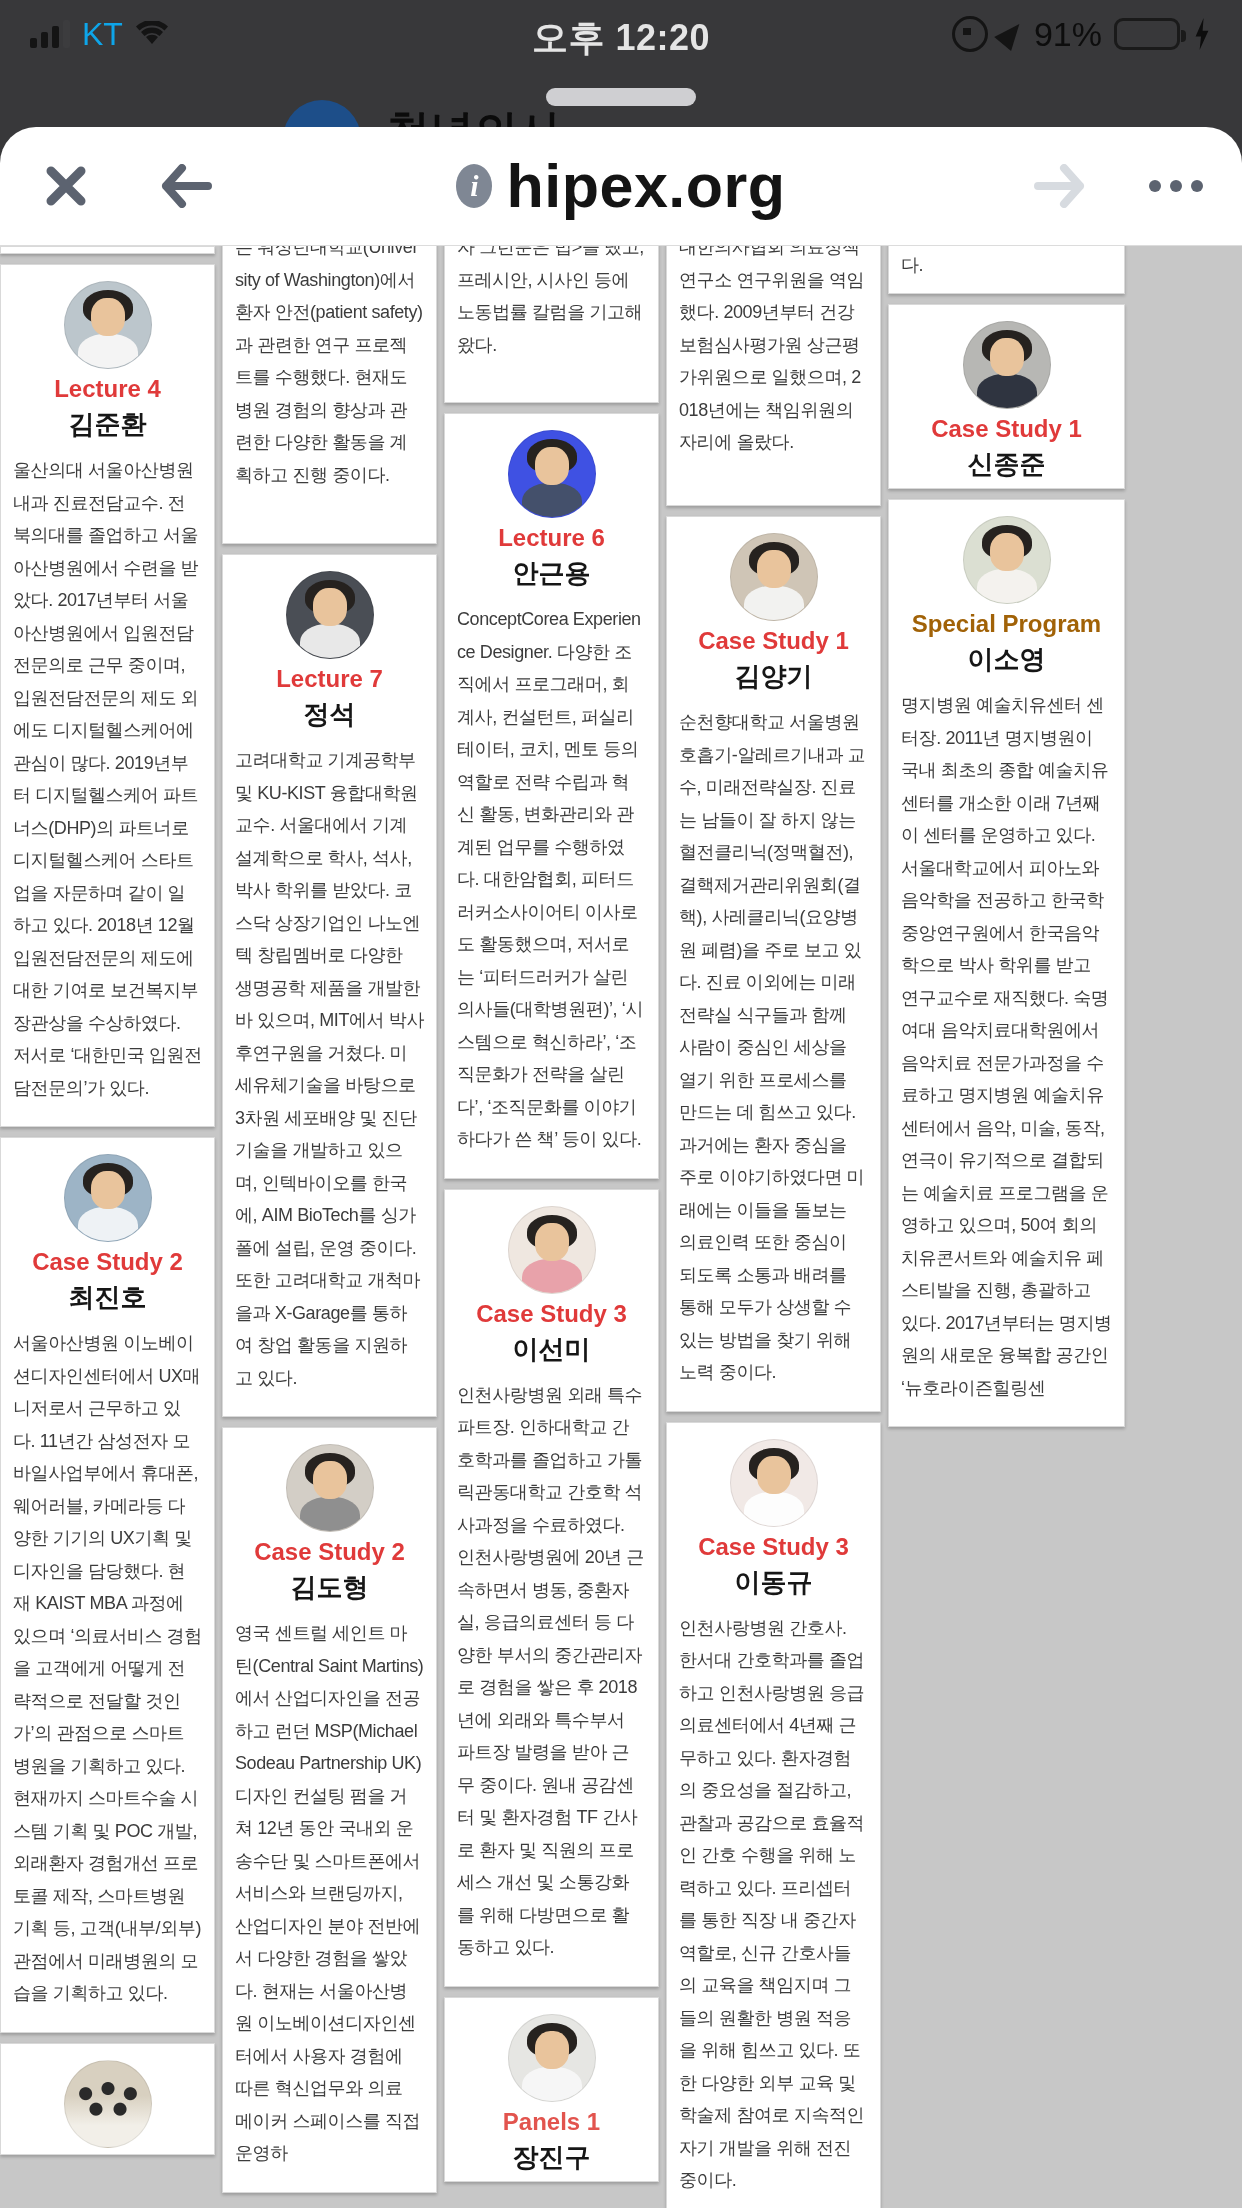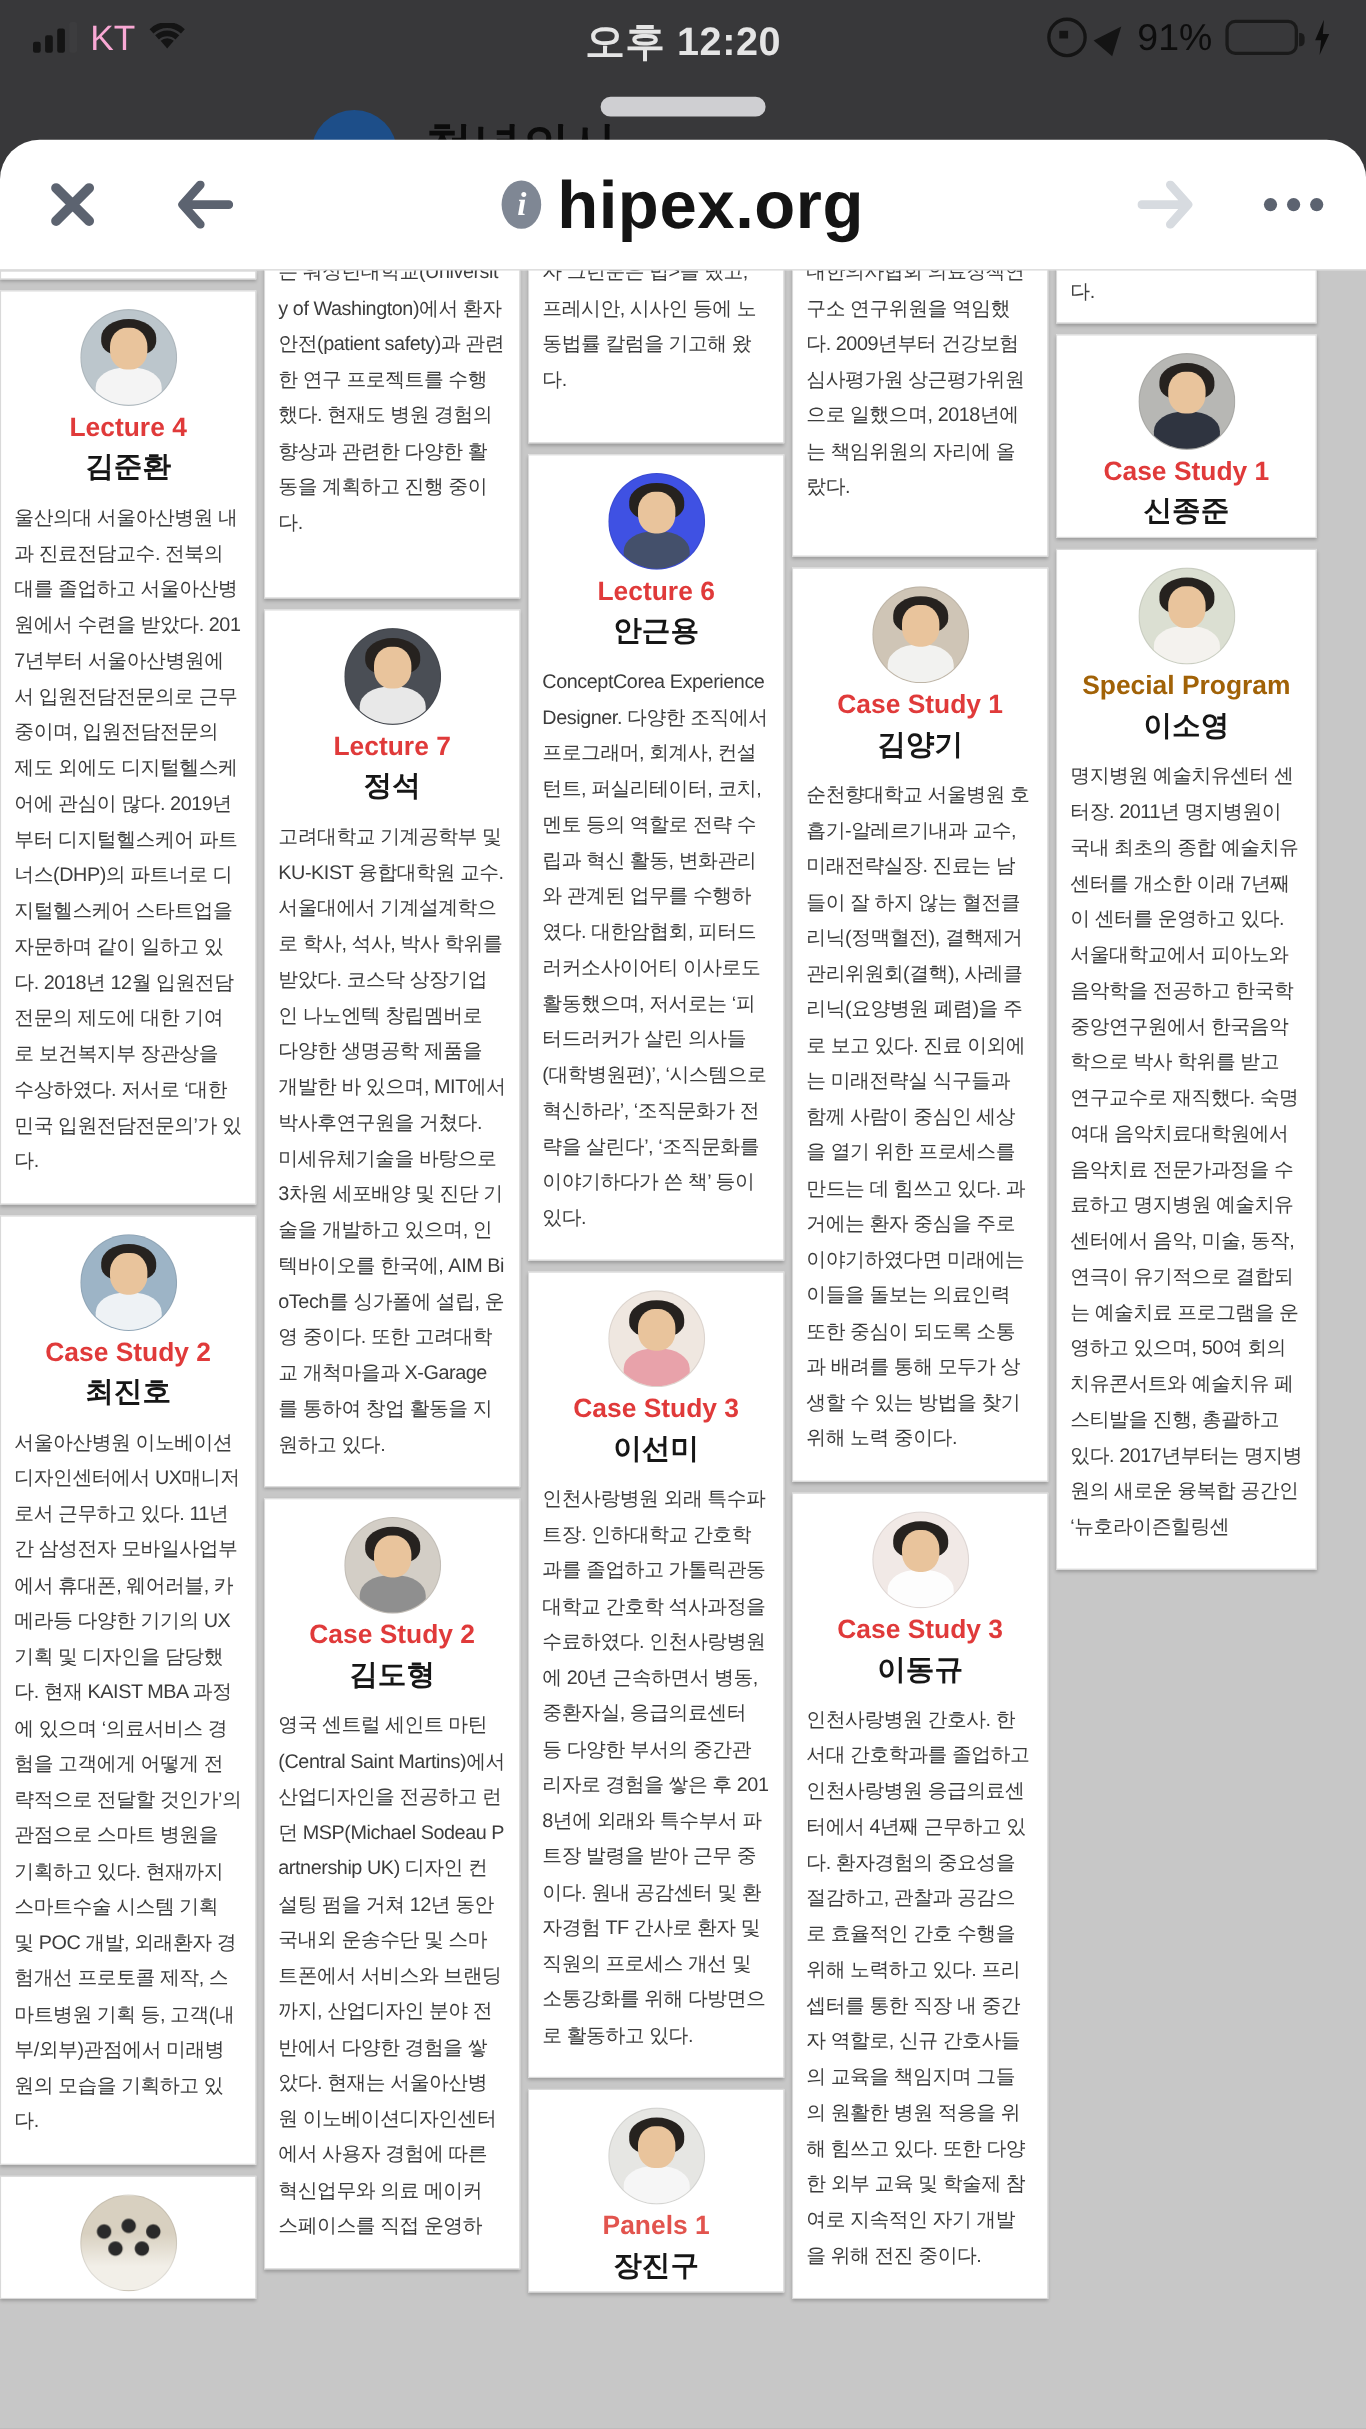--- a/index.html
+++ b/index.html
@@ -8,21 +8,21 @@
   
   .backdrop{position:absolute;top:0;left:0;width:1242px;height:400px;background:#38383a;}
   .statusbar{position:absolute;top:0;left:0;width:1242px;height:62px;display:flex;
              align-items:center;justify-content:space-between;padding:6px 30px 0;box-sizing:border-box;color:#111;}
   .sb-left,.sb-right{display:flex;align-items:center;gap:12px;}
   .sb-time{font-size:36px;font-weight:bold;color:#e5e5e5;letter-spacing:.5px;position:absolute;left:0;right:0;text-align:center;top:14px;}
   .sig{display:flex;align-items:flex-end;gap:4px;height:28px;}
   .sig i{display:block;width:7px;background:#141414;border-radius:2px;}
   .sig i:nth-child(1){height:10px}.sig i:nth-child(2){height:16px}
   .sig i:nth-child(3){height:22px}.sig i:nth-child(4){height:28px;background:#3c3c3e;}
-  .carrier{font-size:32px;color:#f9a8d4;}
+  .carrier{font-size:32px;color:#0ea5e9;}
   .batt-pct{font-size:34px;color:#0d0d0d;}
   .battery{width:66px;height:32px;border:3px solid #1a1a1a;border-radius:9px;padding:3px;box-sizing:border-box;position:relative;}
   .battery .fill{width:91%;height:100%;background:#64d05e;border-radius:4px;}
   .battery .nub{position:absolute;right:-9px;top:9px;width:5px;height:12px;background:#1a1a1a;border-radius:0 4px 4px 0;}
   .bolt{width:20px;height:32px;background:#0d0d0d;clip-path:polygon(58% 0,18% 58%,45% 58%,38% 100%,82% 40%,53% 40%);}
   .rotlock{width:30px;height:30px;border:3px solid #141414;border-radius:50%;position:relative;}
   .rotlock::after{content:"";position:absolute;left:8px;top:9px;width:8px;height:7px;background:#141414;}
   .navarrow{width:0;height:0;border-left:11px solid transparent;border-right:11px solid transparent;
             border-bottom:26px solid #141414;transform:rotate(40deg);}
   
@@ -38,21 +38,21 @@
   .tb-title{position:absolute;left:0;right:0;display:flex;align-items:center;justify-content:center;gap:14px;pointer-events:none;}
   .info-badge{width:36px;height:44px;border-radius:50%;background:#7f8794;color:#fff;
               font-family:"Liberation Serif","DejaVu Serif",serif;font-weight:bold;font-style:italic;
               font-size:30px;display:flex;align-items:center;justify-content:center;}
   .url-text{font-size:61px;font-weight:bold;color:#141414;letter-spacing:.5px;}
   .dots{display:flex;gap:9px;}
   .dots i{width:12px;height:12px;border-radius:50%;background:#5c6370;}
   .sp1{width:64px;} .sp-center{flex:1;} .sp2{width:60px;}
   
   .content{height:1963px;background:#c7c7c7;overflow:hidden;display:flex;gap:7px;align-items:flex-start;border-top:1px solid #dcdcdc;box-sizing:border-box;}
-  .column{display:flex;flex-direction:column;gap:10px;width:233px;flex:0 0 auto;}
+  .column{display:flex;flex-direction:column;gap:10px;width:215px;flex:0 0 auto;}
   .column:last-child{width:237px;}
   .card{background:#fff;border:1px solid #d9d9d9;box-shadow:0 2px 3px rgba(0,0,0,.22);box-sizing:border-box;width:100%;}
   .card.strip{height:8px;}
   .card.cut{overflow:hidden;}
   .bio{font-size:18px;line-height:32.5px;letter-spacing:-0.4px;color:#3c3c3c;margin:0;padding:6px 12px 22px;text-align:left;word-break:break-all;}
   .cut .bio{padding-top:2px;}
   .avatar{width:86px;height:86px;border-radius:50%;margin:16px auto 6px;position:relative;overflow:hidden;border:1px solid rgba(0,0,0,.08);}
   .a-hair{position:absolute;left:18px;top:8px;width:50px;height:34px;border-radius:50% 50% 40% 40%;background:#26221f;}
   .a-face{position:absolute;left:26px;top:16px;width:34px;height:38px;border-radius:45%;background:#e9c49c;}
   .a-body{position:absolute;left:13px;top:52px;width:60px;height:40px;border-radius:45% 45% 0 0;background:#f3f3f3;}

